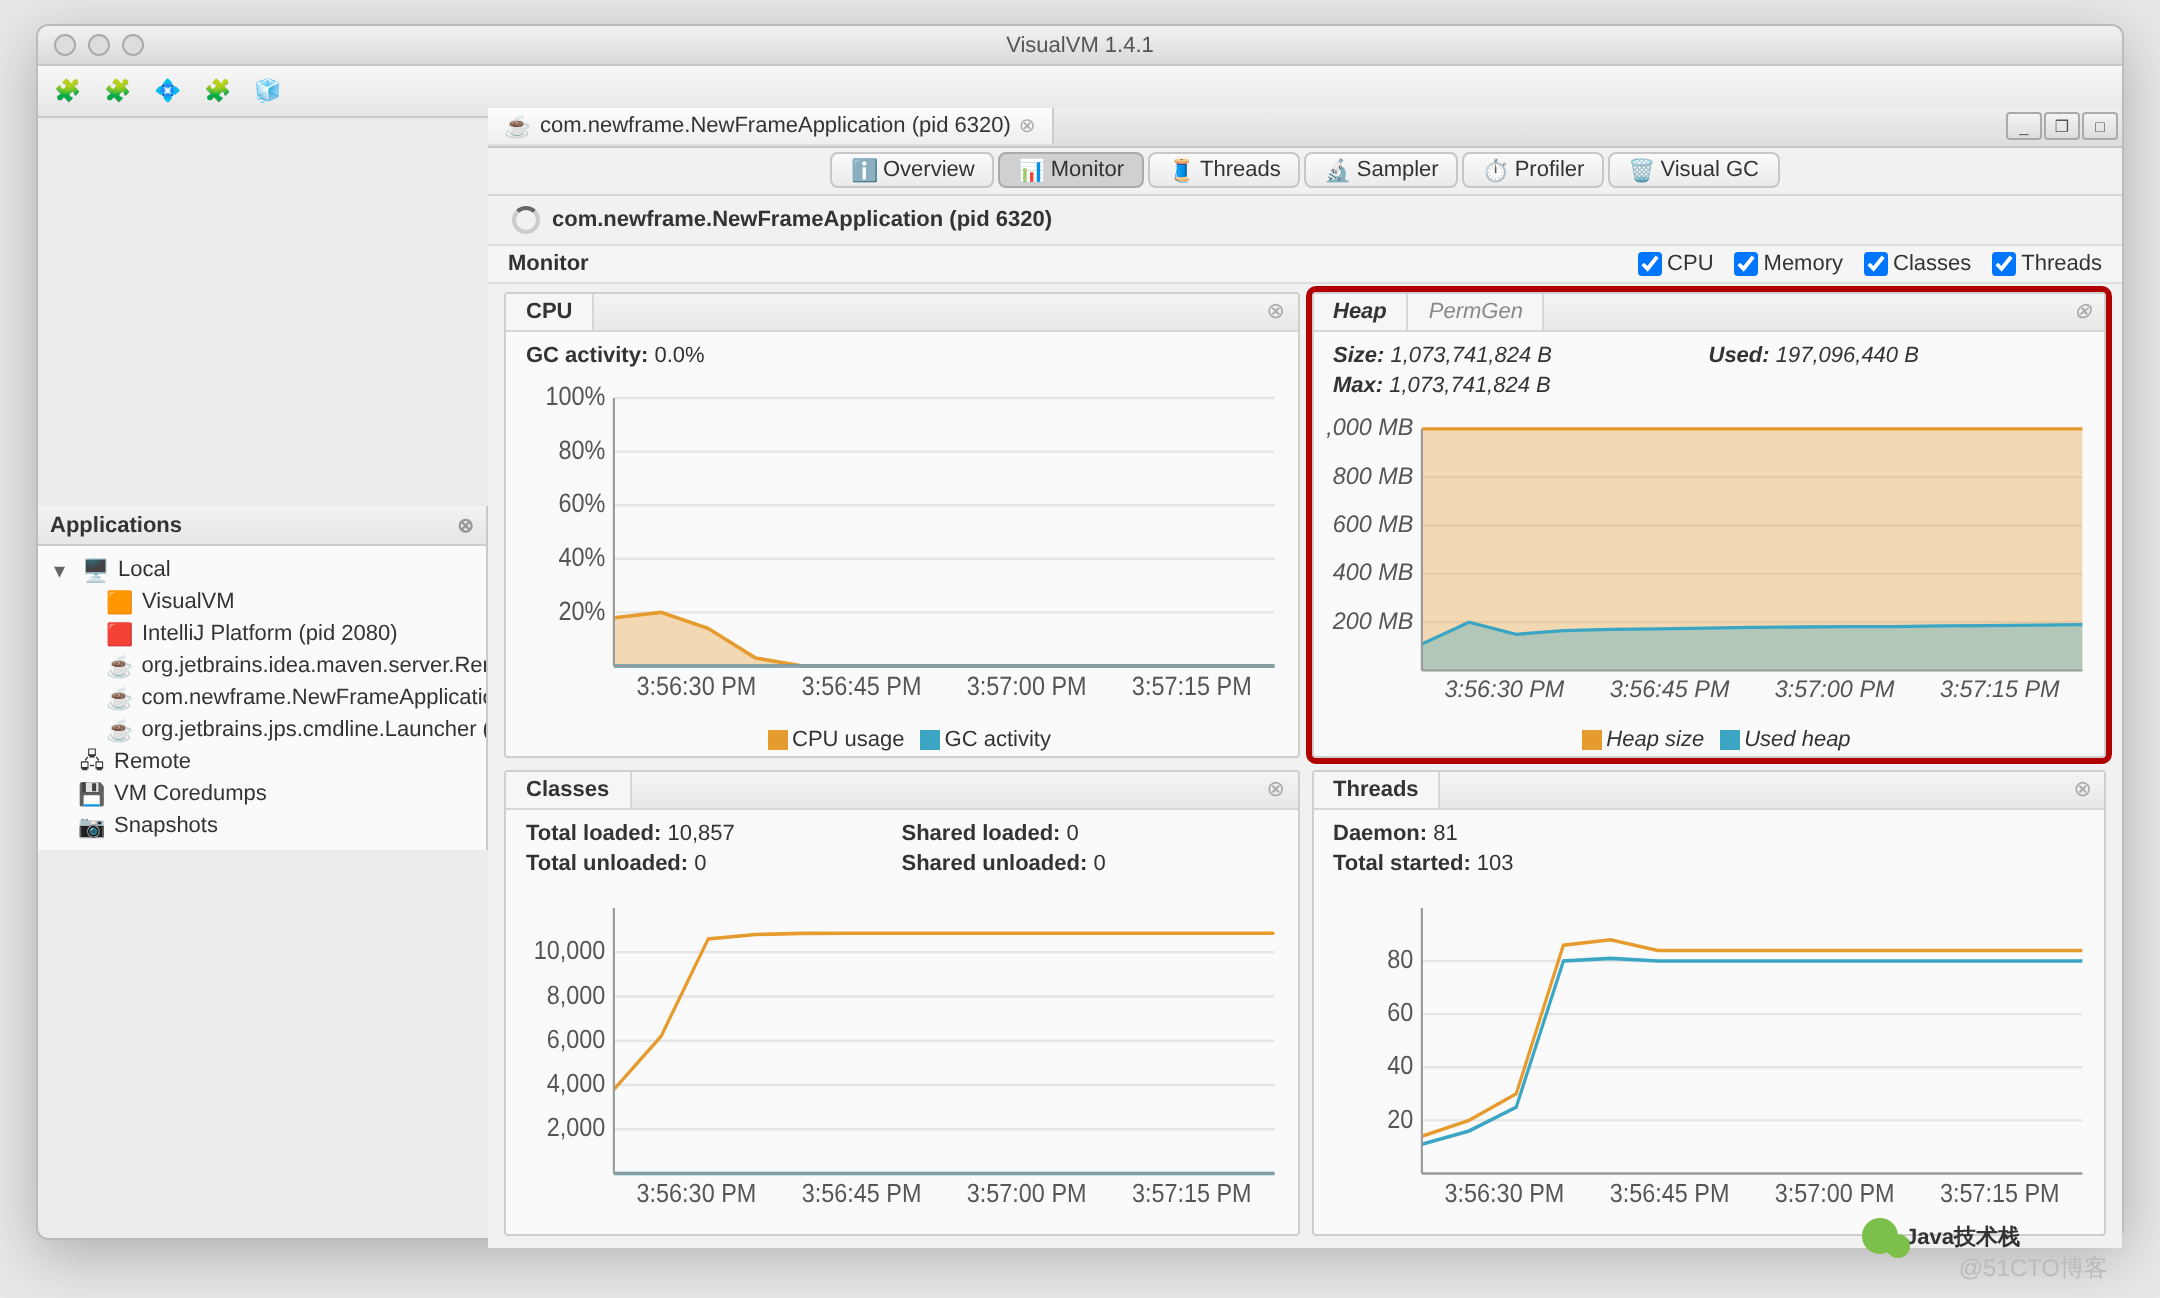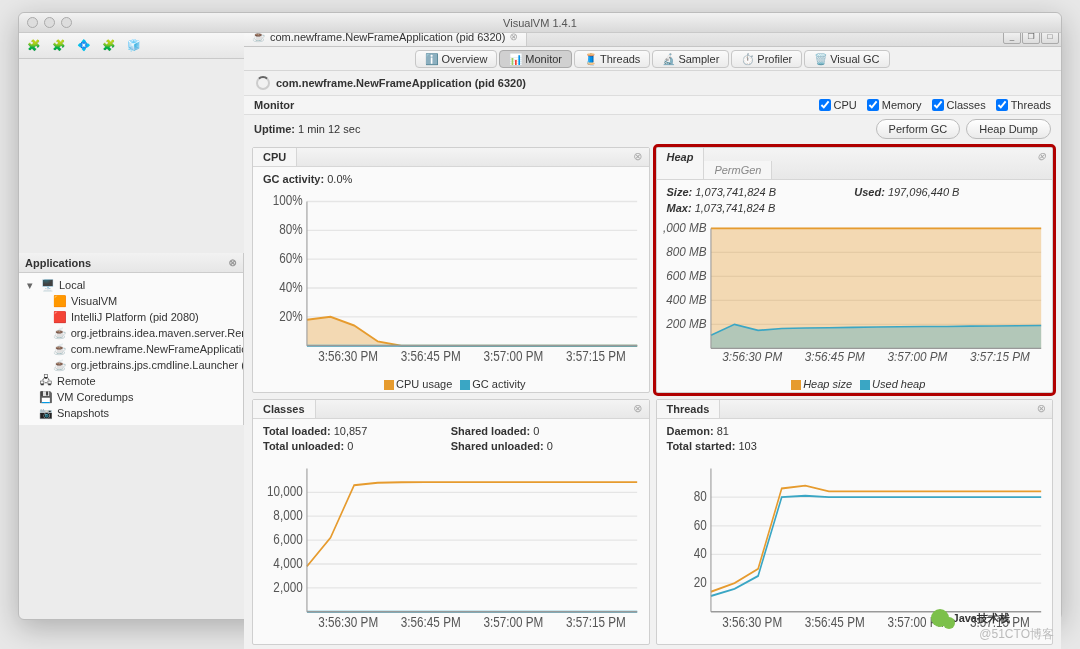--- a/index.html
+++ b/index.html
@@ -37,21 +37,21 @@
 .monhdr .chk { display: flex; align-items: center; gap: 3px; margin-left: 10px; }
 .monhdr input[type=checkbox] { width: 12px; height: 12px; }
 .btns { display: flex; gap: 6px; padding: 4px 10px; justify-content: flex-end; align-items: center; }
 .btns .left { margin-right: auto; }
 .btn { padding: 3px 12px; border: 1px solid #bbb; border-radius: 10px; background: linear-gradient(#fff,#eaeaea); }
 .charts { flex:1; display: grid; grid-template-columns: 1fr 1fr; grid-template-rows: 1fr 1fr; gap: 6px; padding: 4px 8px 6px 8px; overflow: hidden; }
 .chart { border: 1px solid #cfcfcf; background: #fafafa; border-radius: 2px; display: flex; flex-direction: column; position: relative; }
 .chart.hl { outline: 3px solid #b00000; font-style: italic; }
 .chart-tabs { display: flex; border-bottom: 1px solid #d6d6d6; background: linear-gradient(#f4f4f4,#e8e8e8); }
 .ctab { padding: 3px 10px; font-weight: bold; border-right: 1px solid #d6d6d6; background: #f6f6f6; }
-.ctab.off { color: #888; font-weight: normal; margin-top: 13px; }
+.ctab.off { color: #888; font-weight: normal; }
 .cclose { margin-left: auto; padding: 2px 6px; color: #aaa; }
 .stats { padding: 5px 10px; font-size: 10.5px; line-height: 1.4; display: flex; }
 .stats .col { flex: 1; }
 .plot { flex: 1; position: relative; margin: 2px 6px 14px 6px; }
 .plot svg { width: 100%; height: 100%; }
 .legend { text-align: center; font-size: 10px; padding: 0 0 2px 0; }
 .legend .sw { display: inline-block; width: 10px; height: 10px; margin: 0 2px 0 8px; vertical-align: middle; }
 .watermark { position: absolute; right: 26px; bottom: 6px; color: #bbb; font-size: 12px; }
 .wechat { position: absolute; right: 70px; bottom: 22px; display: flex; gap:4px; align-items:center; color:#777; font-weight:bold; font-size:16px; }
 .wechat .bubble{ width:18px;height:18px;border-radius:50%;background:#7cc04b; position:relative;}
@@ -183,25 +183,20 @@
         <label class="chk">
             <input type="checkbox" checked="" style="">
             <span>Classes</span>
           </label>
         <label class="chk">
             <input type="checkbox" checked="" style="">
             <span>Threads</span>
           </label>
       </div>
 
-      <div class="btns">
-        <span class="left"><b>Uptime:</b> <span>1 min 12 sec</span></span>
-        <button class="btn">Perform GC</button>
-        <button class="btn">Heap Dump</button>
-      </div>
 
       <div class="charts">
 
         <div class="chart">
           <div class="chart-tabs">
               <div class="ctab">CPU</div>
               <div class="cclose">⊗</div>
             </div>
           <div class="stats">
             <div class="col"><b>GC activity:</b> <span>0.0%</span></div>

